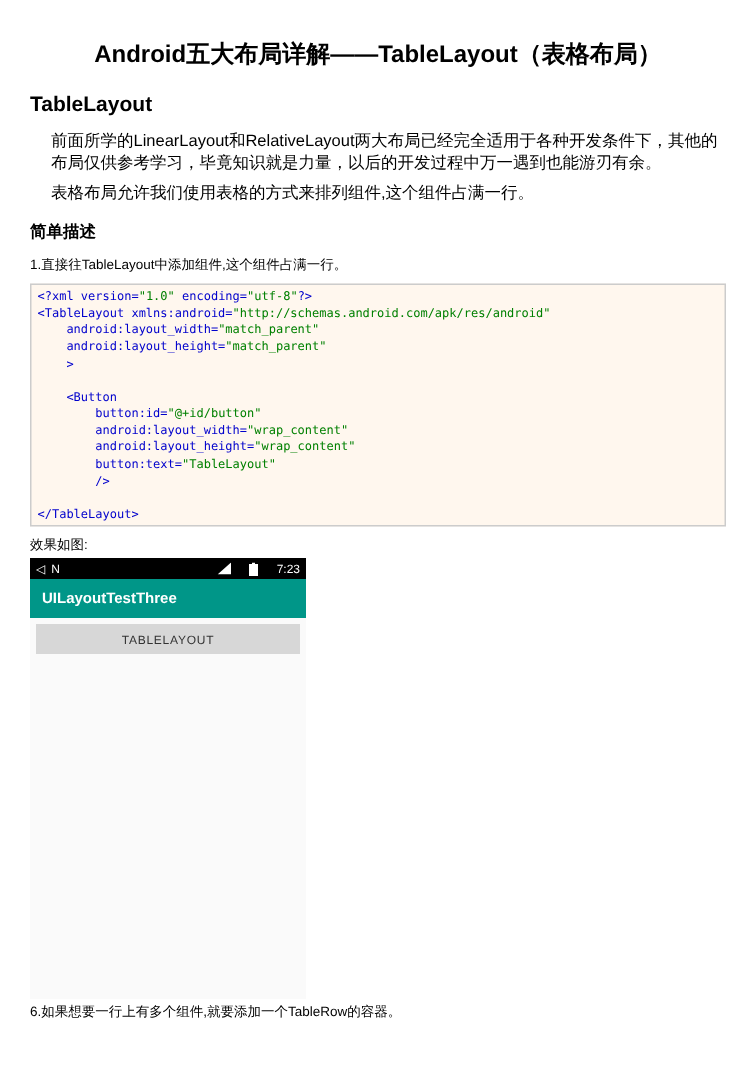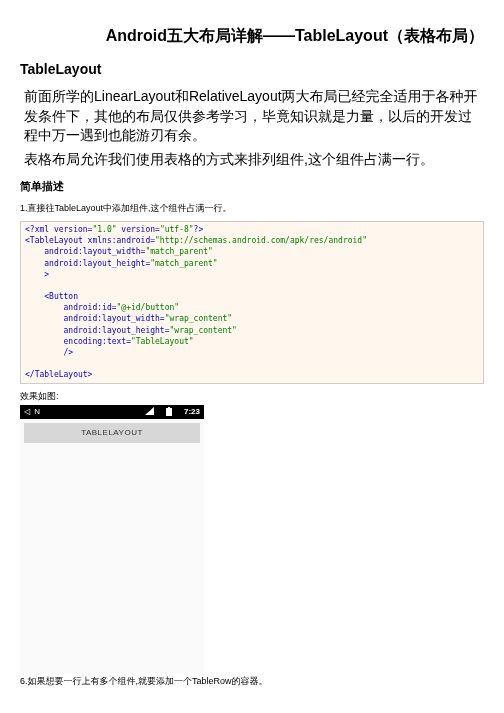--- a/index.html
+++ b/index.html
@@ -8,37 +8,37 @@
     padding: 18px 20px;
     font-family: Arial, "Microsoft YaHei", sans-serif;
     font-size: 9px;
     color: #000;
     background: #fff;
     width: 504px;
   }
   h1.main-title {
     font-size: 16px;
     font-weight: bold;
-    text-align: right;
+    text-align: center;
     margin: 8px 0 14px 0;
   }
   h2.section-title {
     font-size: 14px;
     font-weight: bold;
     margin: 0 0 10px 0;
   }
   h3.sub-title {
     font-size: 11px;
     font-weight: bold;
     margin: 10px 0 8px 0;
   }
   p.para {
-    font-size: 14px;
+    font-size: 11px;
     line-height: 1.4;
-    margin: 0 0 4px 4px;
+    margin: 0 0 4px 14px;
   }
   .code-block {
     border: 1px solid #ccc;
     background: #fff7ee;
     margin: 6px 0;
     font-family: "Courier New", monospace;
     font-size: 8px;
     line-height: 1.4;
     color: #000;
   }
@@ -64,21 +64,21 @@
     height: 14px;
     background: #000;
     color: #fff;
     display: flex;
     justify-content: space-between;
     align-items: center;
     padding: 0 4px;
     font-size: 8px;
   }
   .status-left { display: flex; gap: 4px; align-items: center; }
-  .status-right { display: flex; gap: 12px; align-items: flex-start; font-weight: bold; }
+  .status-right { display: flex; gap: 12px; align-items: flex-start; }
   .signal-icon svg, .battery-icon svg { display: block; }
   .app-bar {
     height: 26px;
     background: #009688;
     color: #fff;
     display: flex;
     align-items: center;
     padding: 0 8px;
     font-size: 10px;
     font-weight: bold;
@@ -115,31 +115,31 @@
 <h2 class="section-title">TableLayout</h2>
 
 <p class="para">前面所学的LinearLayout和RelativeLayout两大布局已经完全适用于各种开发条件下，其他的布局仅供参考学习，毕竟知识就是力量，以后的开发过程中万一遇到也能游刃有余。</p>
 <p class="para">表格布局允许我们使用表格的方式来排列组件,这个组件占满一行。</p>
 
 <h3 class="sub-title">简单描述</h3>
 
 <p class="list-item">1.直接往TableLayout中添加组件,这个组件占满一行。</p>
 
 <div class="code-block">
-<pre><span class="kw">&lt;?xml version=</span><span class="str">"1.0"</span><span class="kw"> version=</span><span class="str">"utf-8"</span><span class="kw">?&gt;</span>
+<pre><span class="kw">&lt;?xml version=</span><span class="str">"1.0"</span><span class="kw"> encoding=</span><span class="str">"utf-8"</span><span class="kw">?&gt;</span>
 <span class="kw">&lt;TableLayout xmlns:android=</span><span class="str">"http://schemas.android.com/apk/res/android"</span>
 <span class="kw">    android:layout_width=</span><span class="str">"match_parent"</span>
 <span class="kw">    android:layout_height=</span><span class="str">"match_parent"</span>
 <span class="kw">    &gt;</span>
 <span></span>
 <span class="kw">    &lt;Button</span>
-<span class="kw">        android:id=</span><span class="str">"@+id/button"</span>
+<span class="kw">        button:id=</span><span class="str">"@+id/button"</span>
 <span class="kw">        android:layout_width=</span><span class="str">"wrap_content"</span>
 <span class="kw">        android:layout_height=</span><span class="str">"wrap_content"</span>
-<span class="kw">        encoding:text=</span><span class="str">"TableLayout"</span>
+<span class="kw">        button:text=</span><span class="str">"TableLayout"</span>
 <span class="kw">        /&gt;</span>
 <span></span>
 <span class="kw">&lt;/TableLayout&gt;</span></pre>
 </div>
 
 <p class="result-label">效果如图:</p>
 
 <div class="emulator">
   <div class="status-bar">
     <div class="status-left">
@@ -154,18 +154,21 @@
       </span>
       <span class="battery-icon">
         <svg width="6" height="9" viewBox="0 0 6 9">
             <rect x="0" y="1" width="6" height="8" fill="#fff"></rect>
             <rect x="2" y="0" width="2" height="1" fill="#fff"></rect>
           </svg>
       </span>
       <span>7:23</span>
     </div>
   </div>
+  <div class="app-bar">
+    <span>UILayoutTestThree</span>
+  </div>
   <div class="app-body">
     <div class="table-button">TABLELAYOUT</div>
   </div>
 </div>
 
 <p class="list-item">6.如果想要一行上有多个组件,就要添加一个TableRow的容器。</p>
 
 </body></html>

